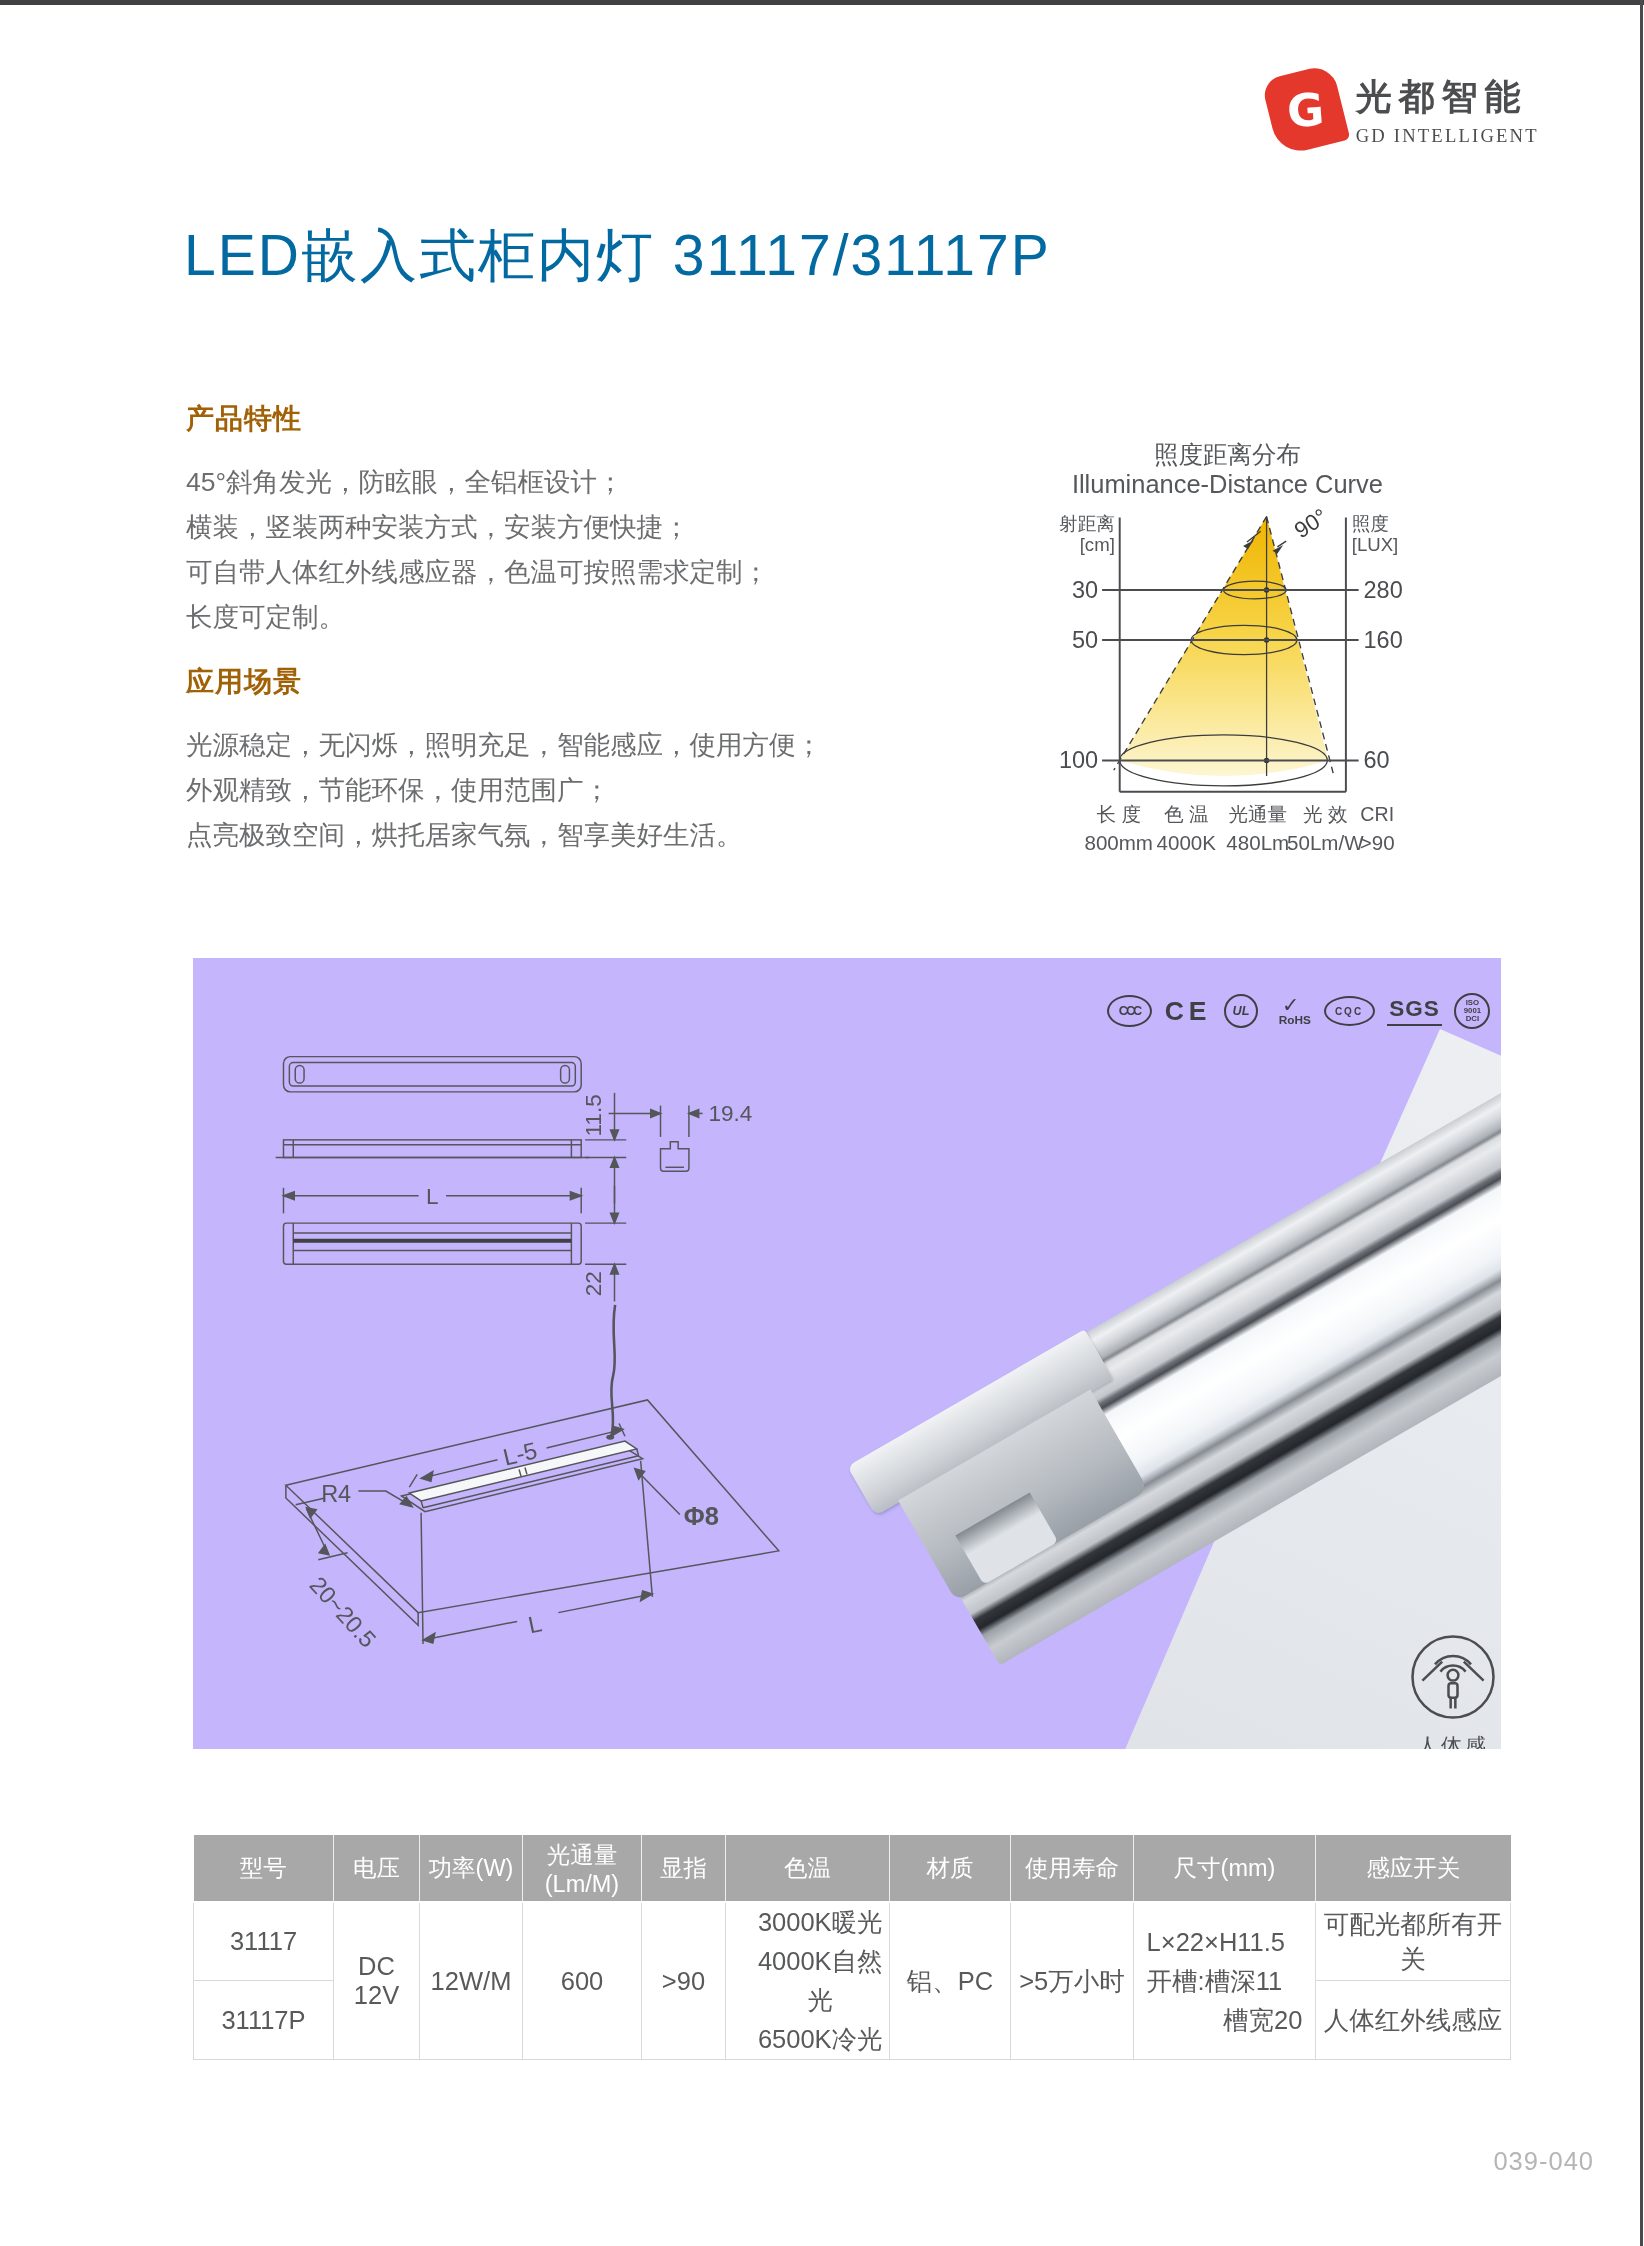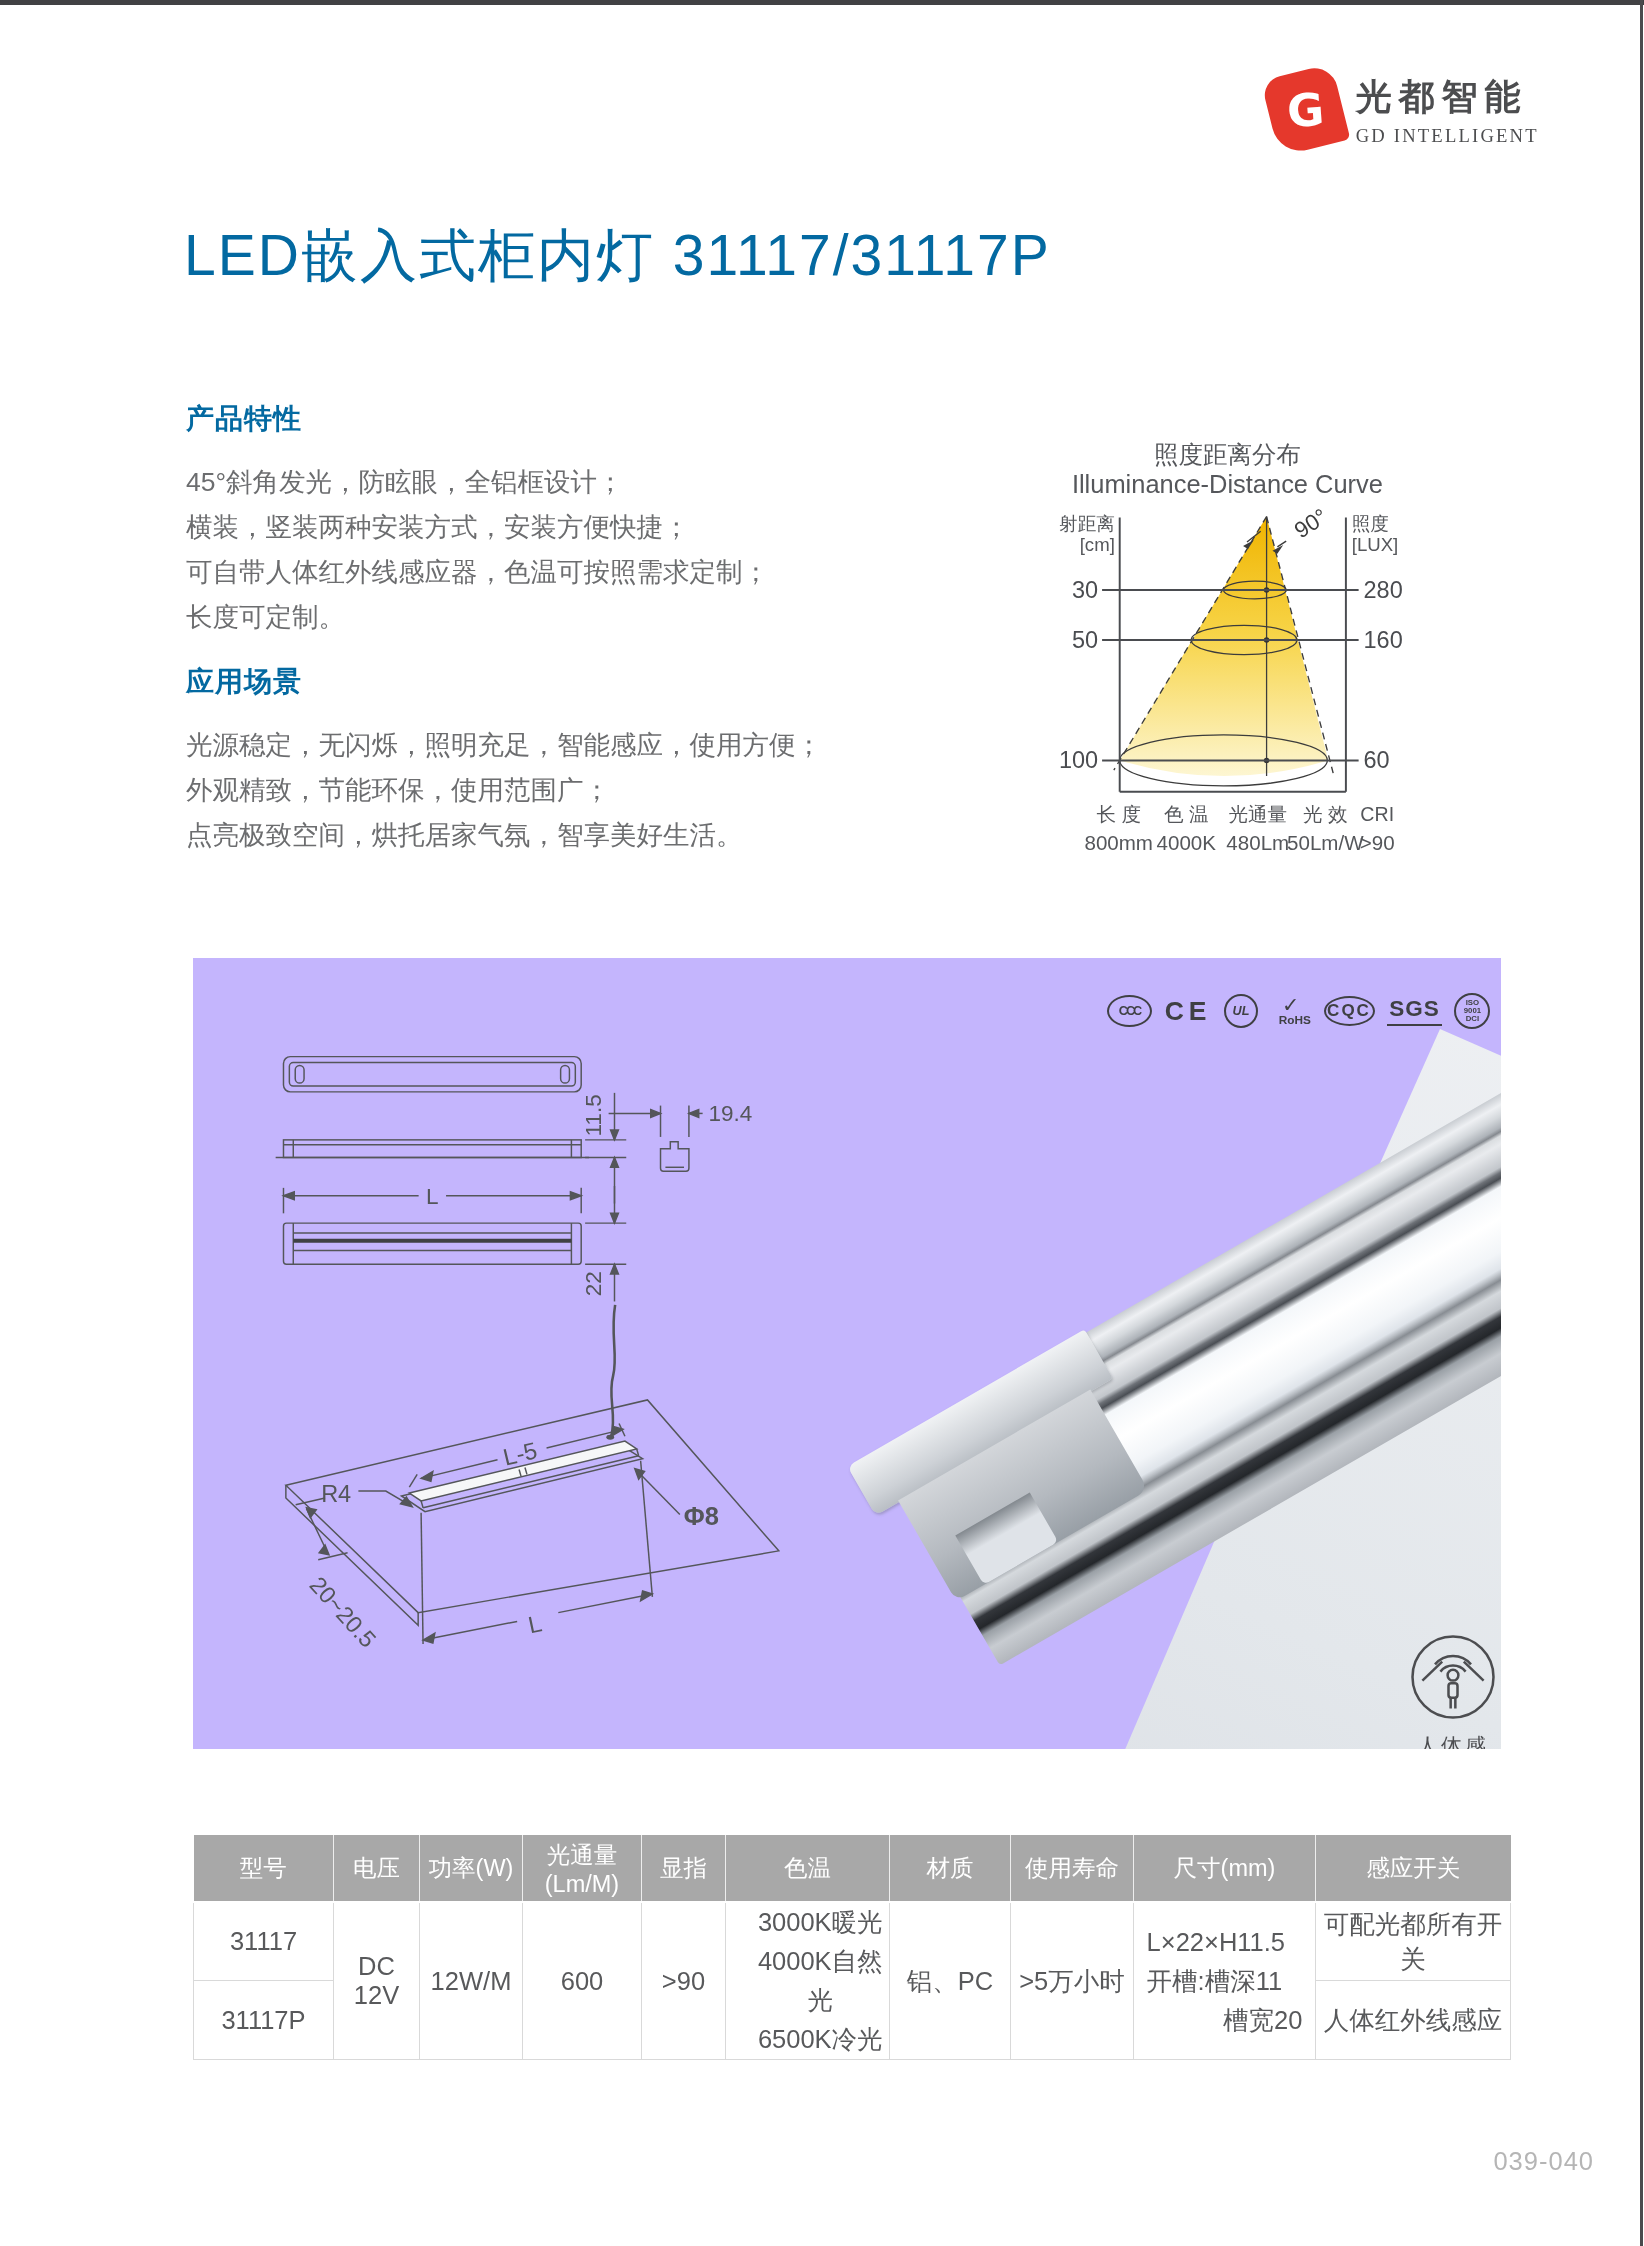--- a/index.html
+++ b/index.html
@@ -13,21 +13,21 @@
   .logo-mark { width:73px; height:78px; background:#e5382c; border-radius:19.6px 23.5px 5.9px 29px;
                transform:rotate(-14deg); display:flex; align-items:center; justify-content:center; }
   .logo-g { color:#fff; font-size:45px; font-weight:bold; transform:rotate(10deg); font-family:"DejaVu Sans",sans-serif; }
   .logo-cn { font-size:36px; font-weight:bold; color:#4c4d4f; letter-spacing:6.9px; }
   .logo-en { font-size:18.6px; color:#4c4d4f; letter-spacing:2.2px; font-family:"Liberation Serif",serif; margin-top:3.9px; }
 
   .title { position:absolute; left:184px; top:218px; font-size:57px; font-weight:400; color:#0369a1; letter-spacing:2px; }
 
   .sect { position:absolute; left:186px; width:686px; }
   .features { top:400px; } .scenarios { top:663px; }
-  .sect h2 { font-size:28px; color:#0369a1; font-weight:bold; letter-spacing:1px; margin-bottom:21.6px; }
+  .sect h2 { font-size:28px; color:#a16207; font-weight:bold; letter-spacing:1px; margin-bottom:21.6px; }
   .sect p { font-size:26.5px; color:#6c6d6f; line-height:45px; }
 
   
   .chart { position:absolute; left:1059px; top:431px; }
   .chart text { font-family:"Liberation Sans","DejaVu Sans",sans-serif; }
 
   
   .panel { position:absolute; left:193px; top:958px; width:1308px; height:791px; background:#c4b5fd; overflow:hidden; }
   .photo-sheet { position:absolute; inset:0;
     background:linear-gradient(205deg,#eef0f3 0%,#e3e7eb 55%,#d8dce2 100%);
@@ -51,21 +51,21 @@
     background:linear-gradient(180deg,#83898f,#dfe3e8 40%); border-radius:0 0 5.9px 5.9px; }
 
   .certs { position:absolute; left:914px; top:35px; width:372px; display:flex; align-items:center; gap:12.7px; color:#3f4043; }
   .cert { display:flex; align-items:center; justify-content:center; flex:none; }
   .cert-ccc { width:45px; height:32px; border:2.5px solid #3f4043; border-radius:50%; font-size:12.7px; font-weight:bold; letter-spacing:-2px; }
   .cert-ce { font-size:26.5px; font-weight:bold; letter-spacing:4.9px; }
   .cert-ul { width:34px; height:34px; border:2.5px solid #3f4043; border-radius:50%; font-size:12.7px; font-weight:bold; font-style:italic; }
   .cert-rohs { flex-direction:column; line-height:1; }
   .cert-rohs .chk { font-size:20.6px; font-weight:bold; }
   .cert-rohs .lbl { font-size:11.8px; font-weight:bold;padding-left:8px; }
-  .cert-cqc { width:51px; height:30px; border:2.5px solid #3f4043; border-radius:50%; font-size:17px; font-weight:bold; letter-spacing:2px; }
+  .cert-cqc { width:51px; height:30px; border:2.5px solid #3f4043; border-radius:50%; font-size:10px; font-weight:bold; letter-spacing:2px; }
   .cert-sgs { font-size:22.5px; font-weight:bold; border-bottom:2.5px solid #3f4043; padding:0 2px 2px; letter-spacing:1px; }
   .cert-iso { width:36px; height:36px; border:2px solid #3f4043; border-radius:50%; flex-direction:column; font-size:7.8px; font-weight:bold; line-height:1.05; text-align:center; }
   .cert-eco { width:34px; height:34px; border:2.5px solid #3f4043; border-radius:50%; }
 
   .draw1 { position:absolute; left:57px; top:81px; }
   .draw2 { position:absolute; left:81px; top:341px; }
   .draw1 text, .draw2 text { font-family:"Liberation Sans","DejaVu Sans",sans-serif; fill:#54565a; }
 
   .sensor-badge { position:absolute; left:1215px; top:674px; width:90px; text-align:center; }
   .sensor-badge .lbl { margin-top:5.9px; font-size:21px; color:#4c4d50; letter-spacing:2.9px; }

